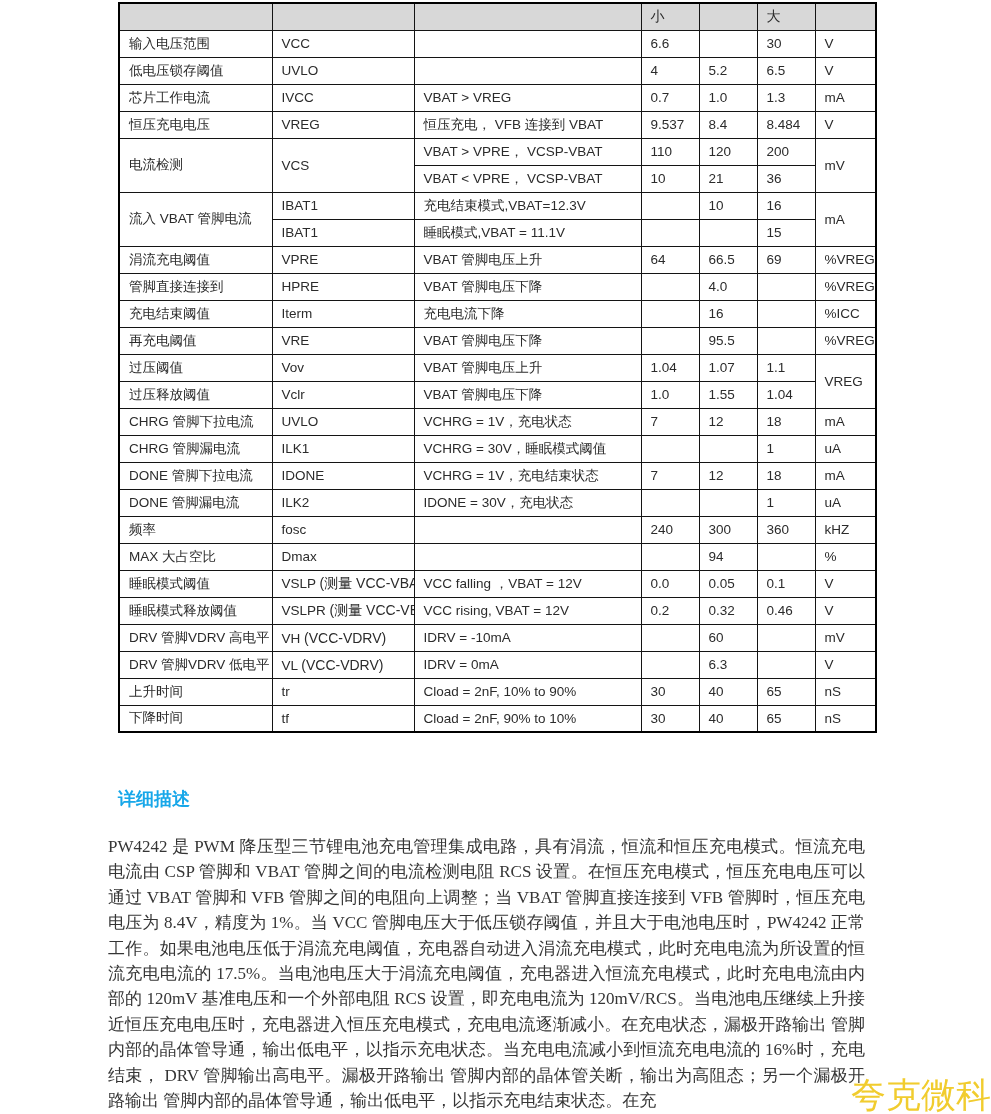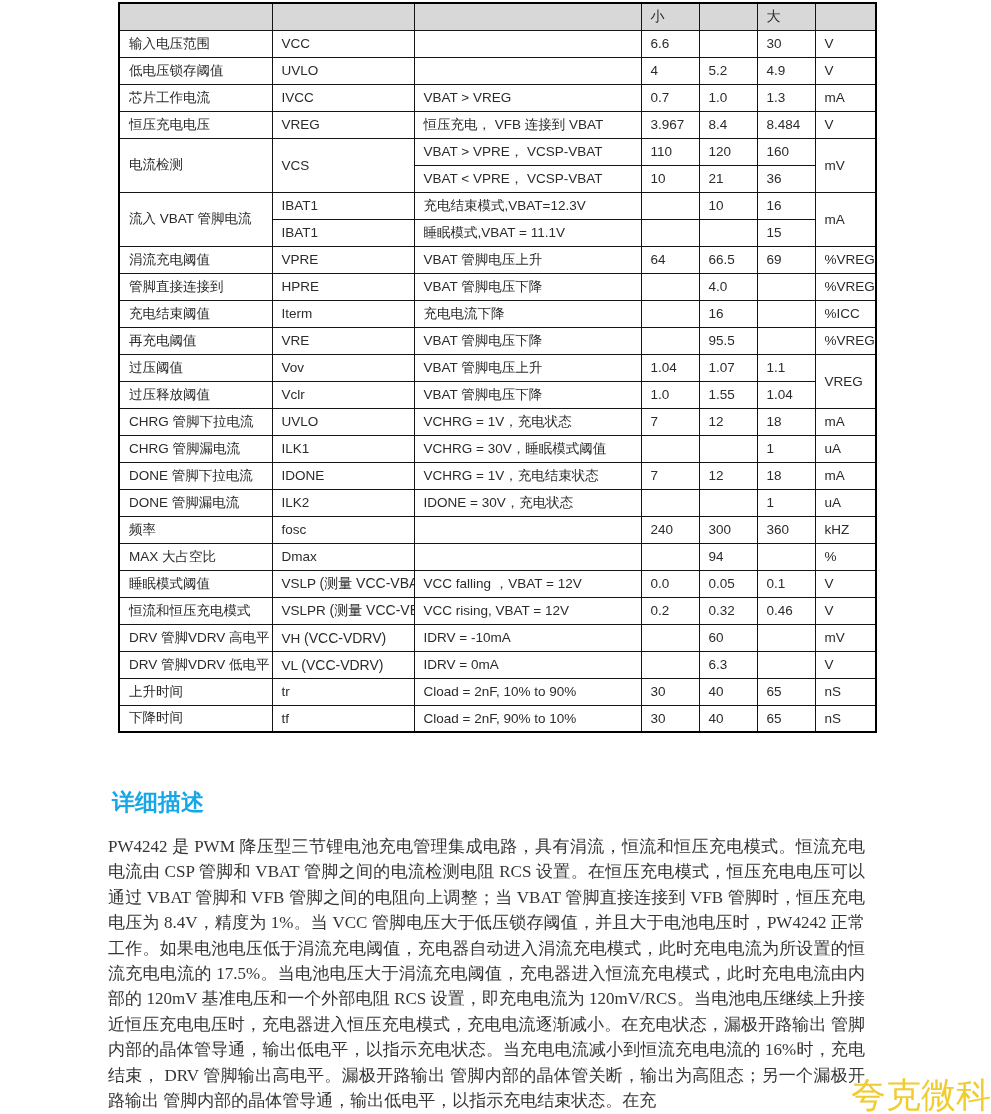--- a/index.html
+++ b/index.html
@@ -38,23 +38,23 @@
     background: #d8d8d8;
     height: 27px;
     font-size: 14px;
     color: #2b2b2b;
   }
   .spec-table td .sub { font-size: 14px; color: #2b2b2b; }
 
   
   .section-title {
     position: absolute;
-    left: 112px;
+    left: 118px;
     top: 787px;
-    font-size: 23px;
+    font-size: 18px;
     font-weight: bold;
     color: #17a7e9;
     z-index: 2;
   }
 
   
   .desc {
     position: absolute;
     left: 108px;
     top: 834px;
@@ -113,48 +113,48 @@
           <td></td>
           <td>30</td>
           <td>V</td>
         </tr>
         <tr>
           <td>低电压锁存阈值</td>
           <td>UVLO</td>
           <td></td>
           <td>4</td>
           <td>5.2</td>
-          <td>4.9</td>
+          <td>6.5</td>
           <td>V</td>
         </tr>
         <tr>
           <td>芯片工作电流</td>
           <td>IVCC</td>
           <td>VBAT &gt; VREG</td>
           <td>0.7</td>
           <td>1.0</td>
           <td>1.3</td>
           <td>mA</td>
         </tr>
         <tr>
           <td>恒压充电电压</td>
           <td>VREG</td>
           <td>恒压充电， VFB 连接到 VBAT</td>
-          <td>3.967</td>
+          <td>9.537</td>
           <td>8.4</td>
           <td>8.484</td>
           <td>V</td>
         </tr>
         <tr>
           <td rowspan="2">电流检测</td>
           <td rowspan="2">VCS</td>
           <td>VBAT &gt; VPRE， VCSP-VBAT</td>
           <td>110</td>
           <td>120</td>
-          <td>160</td>
+          <td>200</td>
           <td rowspan="2">mV</td>
         </tr>
         <tr>
           <td>VBAT &lt; VPRE， VCSP-VBAT</td>
           <td>10</td>
           <td>21</td>
           <td>36</td>
         </tr>
         <tr>
           <td rowspan="2">流入 VBAT 管脚电流</td>
@@ -282,21 +282,21 @@
         <tr>
           <td>睡眠模式阈值</td>
           <td>VSLP <span class="sub">(测量 VCC-VBAT)</span></td>
           <td>VCC falling ，VBAT = 12V</td>
           <td>0.0</td>
           <td>0.05</td>
           <td>0.1</td>
           <td>V</td>
         </tr>
         <tr>
-          <td>恒流和恒压充电模式</td>
+          <td>睡眠模式释放阈值</td>
           <td>VSLPR <span class="sub">(测量 VCC-VBAT)</span></td>
           <td>VCC rising,  VBAT = 12V</td>
           <td>0.2</td>
           <td>0.32</td>
           <td>0.46</td>
           <td>V</td>
         </tr>
         <tr>
           <td>DRV 管脚VDRV 高电平</td>
           <td>VH  <span class="sub">(VCC-VDRV)</span></td>

